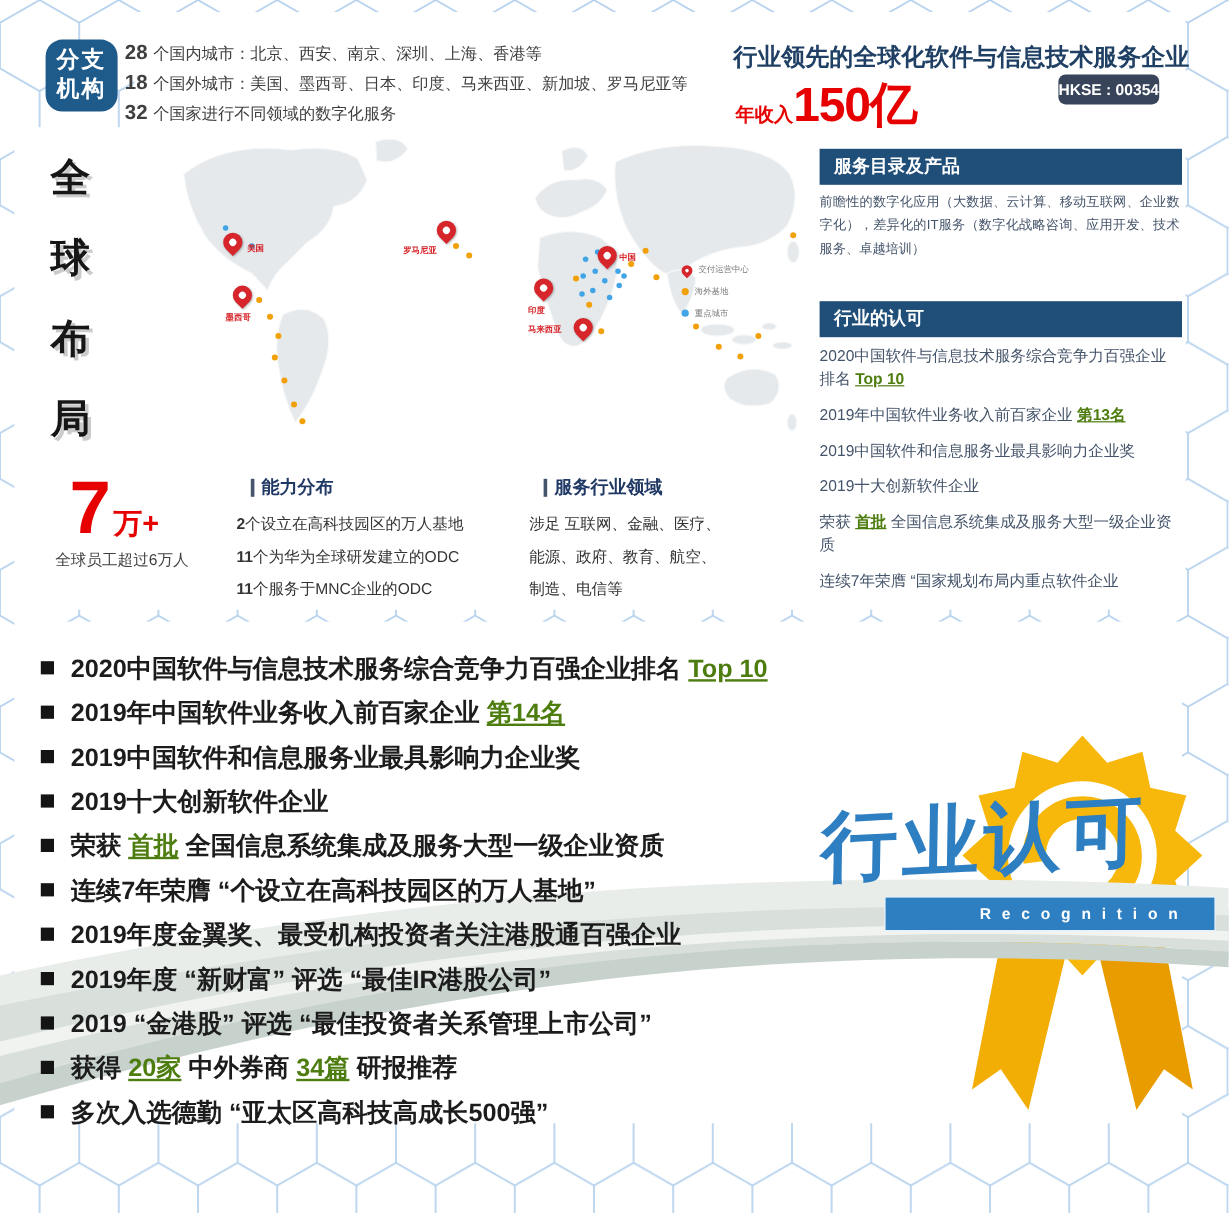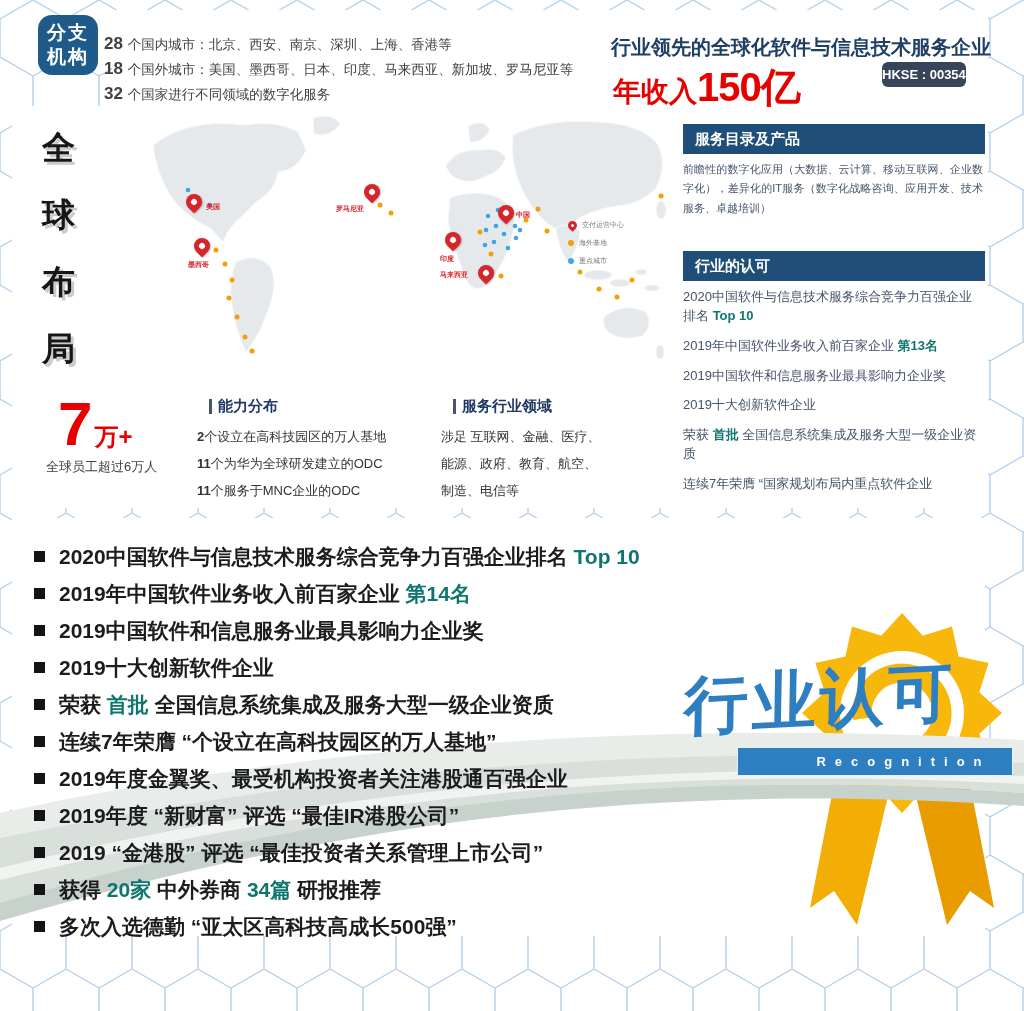--- a/index.html
+++ b/index.html
@@ -4,32 +4,32 @@
 <style>
   html,body{margin:0;padding:0;}
   body{
     width:1024px;height:1011px;position:relative;overflow:hidden;background:#fff;
     font-family:"Liberation Sans","DejaVu Sans",sans-serif;color:#333;
   }
   .abs{position:absolute;}
   .panel{position:absolute;background:#fff;z-index:1;}
   .z2{z-index:2;}.z3{z-index:3;}
   
-  .red{color:#0f766e;font-weight:700;}
+  .red{color:#4d7c0f;font-weight:700;text-decoration:underline;}
   .b{font-weight:700;}
   .bignum{font-weight:700;font-size:17px;color:#3F3F3F;}
   
-  .org-badge{left:38px;top:15px;width:60px;height:60px;background:#1E5A8A;border-radius:14px;
+  .org-badge{left:38px;top:33px;width:60px;height:60px;background:#1E5A8A;border-radius:14px;
     color:#fff;font-size:19px;font-weight:700;display:flex;flex-direction:column;align-items:center;
     justify-content:center;line-height:1.25;letter-spacing:2px;z-index:4;}
   .stats{left:104px;top:34px;width:540px;z-index:4;font-size:13.5px;color:#3F3F3F;}
   .stats .line{margin-bottom:5px;white-space:nowrap;}
   .headline{left:611px;top:34px;font-size:20px;font-weight:700;color:#1F4064;z-index:4;white-space:nowrap;}
   .revenue{left:613px;top:60px;display:flex;align-items:baseline;color:#E60000;z-index:4;}
-  .revenue .pfx{font-size:28px;font-weight:700;}
+  .revenue .pfx{font-size:16px;font-weight:700;}
   .revenue .val{font-size:40px;font-weight:700;letter-spacing:-1px;}
   .ticker{left:882px;top:62px;background:#38445A;color:#fff;font-size:13px;font-weight:700;
     padding:5px 0;border-radius:6px;z-index:4;white-space:nowrap;}
   
   .vtitle{left:42px;top:126px;z-index:4;display:flex;flex-direction:column;}
   .vtitle span{font-size:33px;font-weight:900;color:#161616;margin-bottom:22px;
     text-shadow:3px 3px 0 rgba(160,160,160,.55);}
   
   .map{left:128px;top:110px;width:545px;height:285px;z-index:2;}
   .pin{position:absolute;width:16px;height:16px;background:#D6262B;border-radius:50% 50% 50% 0;

